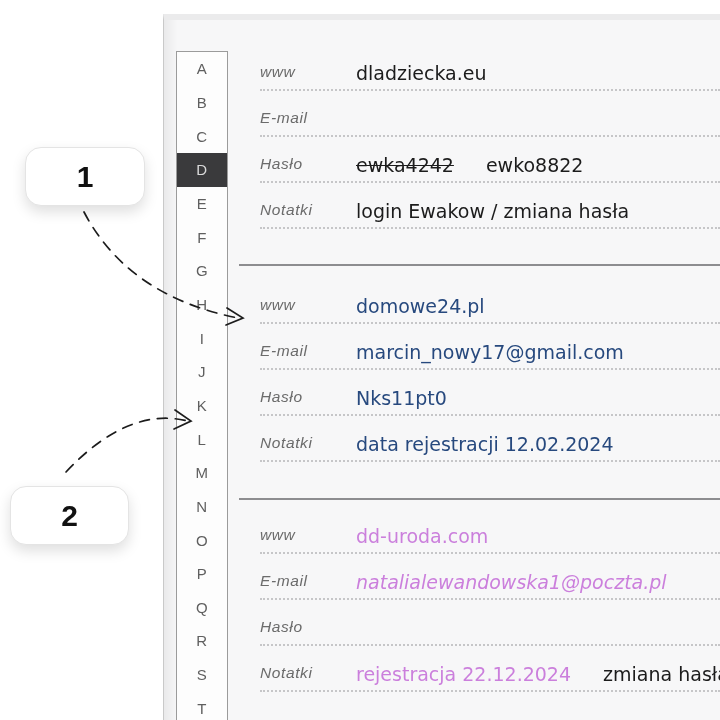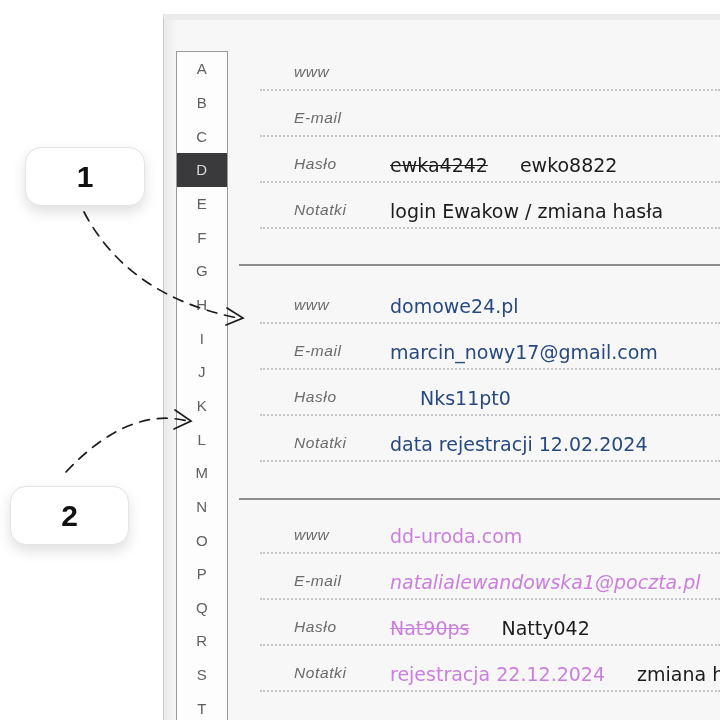--- a/index.html
+++ b/index.html
@@ -50,21 +50,20 @@
     height:46px;box-sizing:border-box;
     display:flex;align-items:flex-end;
     padding-bottom:6px;
     border-bottom:2px dotted #c6c6c8;
   }
   .flabel{
     flex:0 0 96px;
     font-style:italic;font-size:15.5px;color:var(--label_gray,#6b6b6b);
     letter-spacing:0.6px;
     padding-bottom:2px;
-    margin-left:34px;
   }
   .fvalue{
     flex:1 1 auto;
     font-family:"DejaVu Sans", sans-serif;
     font-size:19px;line-height:1;color:var(--ink_black,#1c1c1c);
     display:flex;gap:32px;align-items:baseline;
     white-space:nowrap;
   }
   .strike{text-decoration:line-through;}
 
@@ -117,20 +116,23 @@
       <div class="tab">P</div>
       <div class="tab">Q</div>
       <div class="tab">R</div>
       <div class="tab">S</div>
       <div class="tab">T</div>
     </div>
 
   <div class="entry e1">
     <div class="row">
       <span class="flabel">www</span>
+      <span class="fvalue">
+        <span style="color: var(--ink_black);">dladziecka.eu</span>
+      </span>
     </div>
     <div class="row">
       <span class="flabel">E-mail</span>
     </div>
     <div class="row">
       <span class="flabel">Hasło</span>
       <span class="fvalue">
         <span class="strike" style="color: var(--ink_black);">ewka4242</span>
         <span style="color: var(--ink_black);">ewko8822</span>
       </span>
@@ -156,21 +158,21 @@
     <div class="row">
       <span class="flabel">E-mail</span>
       <span class="fvalue">
         <span style="color: var(--ink_blue);">marcin_nowy17@gmail.com</span>
       </span>
     </div>
     <div class="row">
       <span class="flabel">Hasło</span>
       <span class="fvalue">
 
-        <span style="color: var(--ink_blue); margin-left: 30px;">Nks11pt0</span>
+        <span style="color: var(--ink_blue);">Nks11pt0</span>
       </span>
     </div>
     <div class="row">
       <span class="flabel">Notatki</span>
       <span class="fvalue">
         <span style="color: var(--ink_blue);">data rejestracji 12.02.2024</span>
 
       </span>
     </div>
   </div>
@@ -185,24 +187,20 @@
       </span>
     </div>
     <div class="row">
       <span class="flabel">E-mail</span>
       <span class="fvalue">
         <span style="color: var(--ink_pink); font-style: italic;">natalialewandowska1@poczta.pl</span>
       </span>
     </div>
     <div class="row">
       <span class="flabel">Hasło</span>
-      <span class="fvalue">
-        <span class="strike" style="color: var(--ink_pink);">Nat90ps</span>
-        <span style="color: var(--ink_black);">Natty042</span>
-      </span>
     </div>
     <div class="row">
       <span class="flabel">Notatki</span>
       <span class="fvalue">
         <span style="color: var(--ink_pink);">rejestracja 22.12.2024</span>
         <span style="color: var(--ink_black);">zmiana hasła</span>
       </span>
     </div>
   </div>
 </div>

